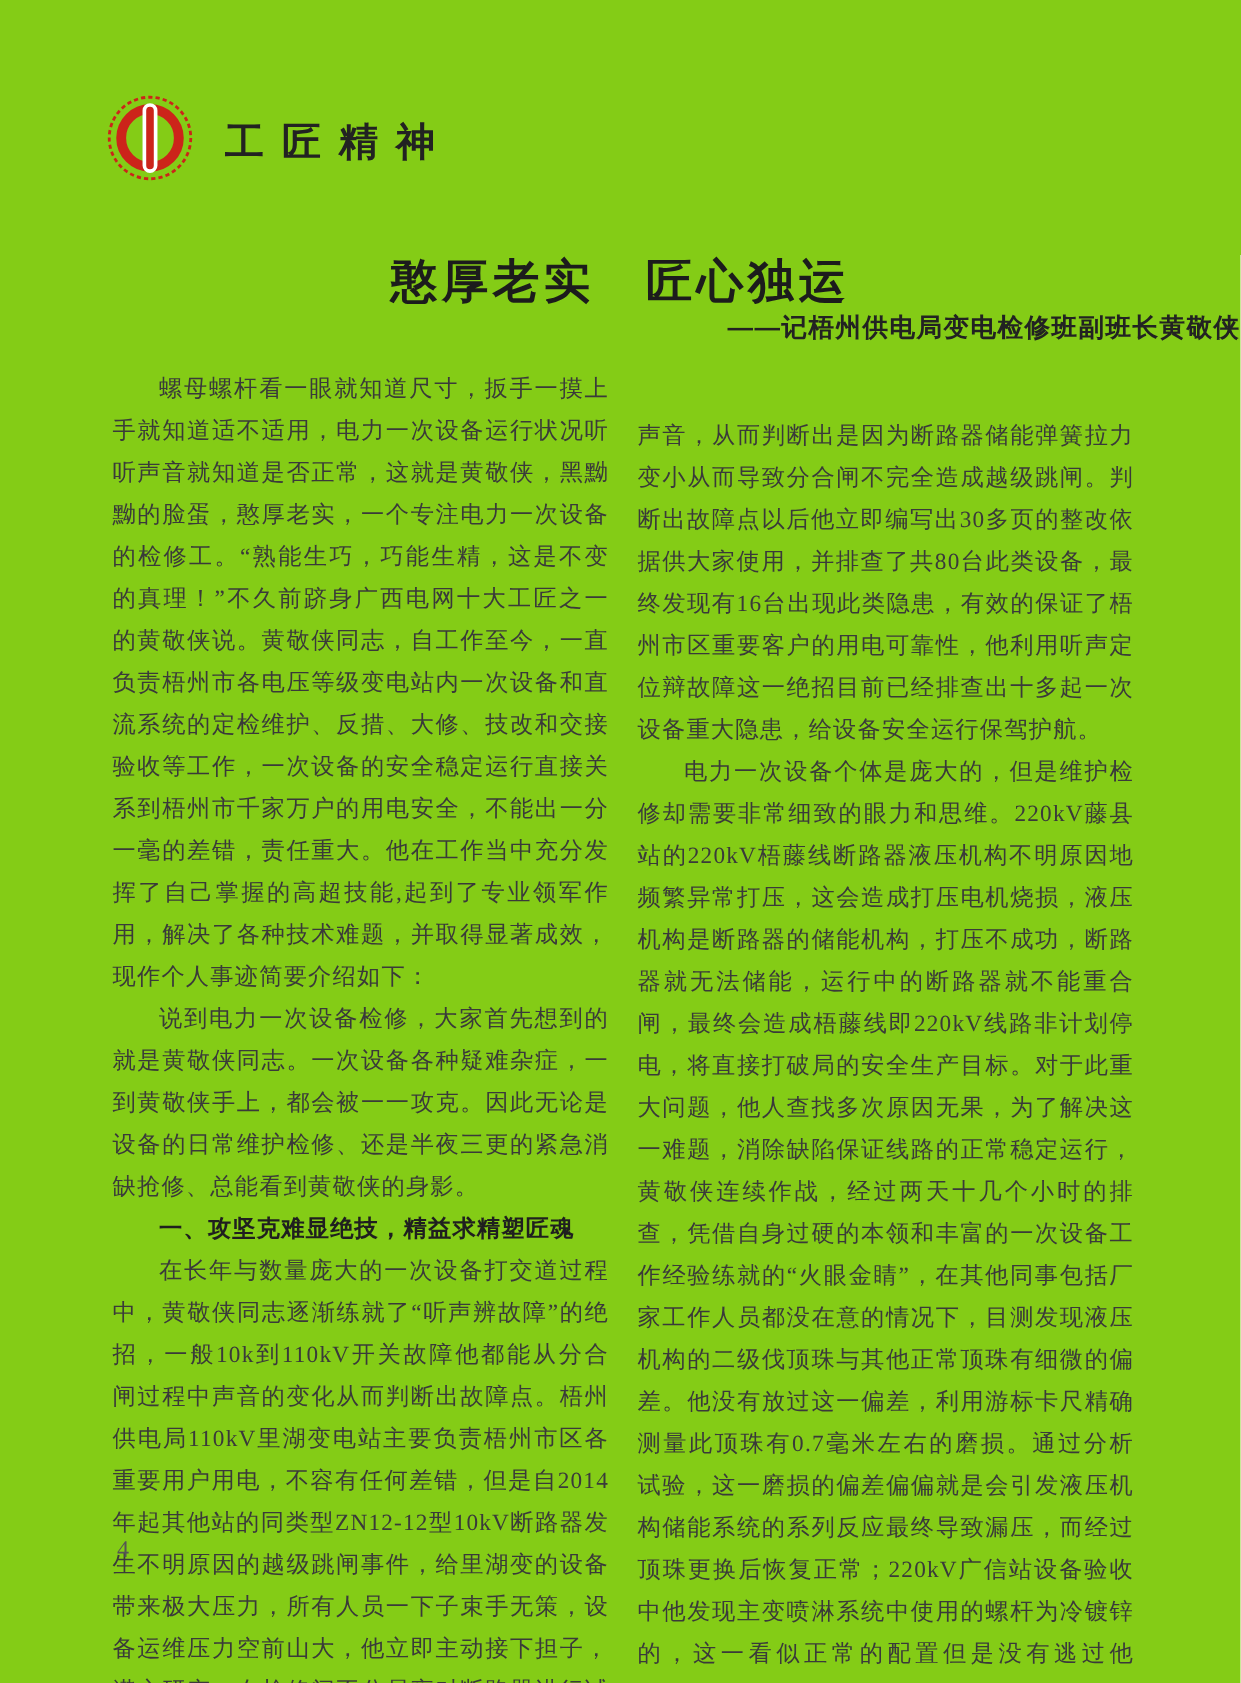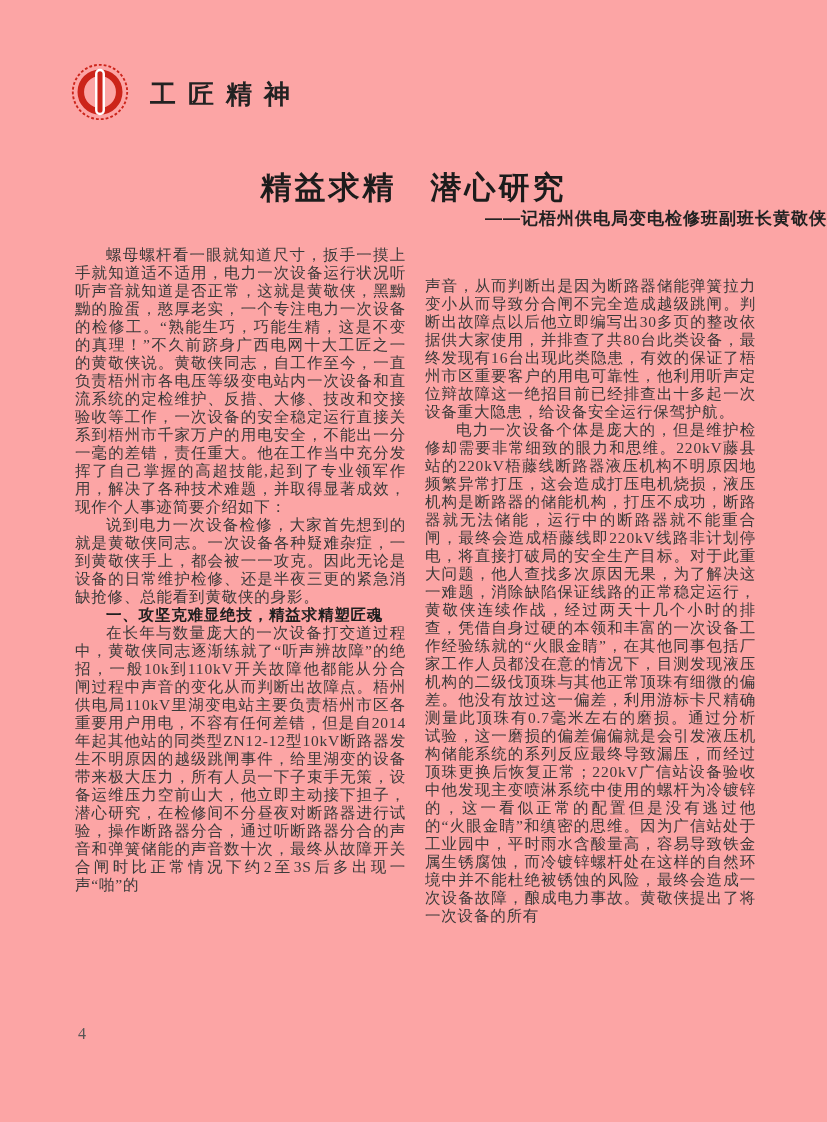--- a/index.html
+++ b/index.html
@@ -1,20 +1,20 @@
 <!DOCTYPE html>
 <html style="--accent: #cc241a;"><head>
 <meta charset="utf-8">
 <style>
   html, body { margin: 0; padding: 0; background: #ffffff; }
   .page {
     position: relative;
     width: 827px;
     height: 1122px;
-    background: #fca5a5;
+    background: #84cc16;
     font-family: "Liberation Serif", "DejaVu Serif", serif;
     color: #333;
     overflow: hidden;
   }
   .masthead {
     position: absolute;
     left: 70px;
     top: 62px;
     display: flex;
     align-items: center;
@@ -56,21 +56,21 @@
     position: absolute;
     top: 246px;
     left: 75px;
     display: flex;
     gap: 19px;
   }
   .col { width: 331px; }
   .block {
     margin: 0;
     font-size: 15.5px;
-    line-height: 18px;
+    line-height: 28px;
     letter-spacing: 0.8px;
     text-align: justify;
     text-justify: inter-character;
     color: #3a3a3a;
   }
   .para, .heading, .subheading { text-indent: 2em; }
   .heading {
     font-family: "Liberation Sans", "DejaVu Sans", sans-serif;
     font-weight: bold;
     color: #1f1f1f;
@@ -93,21 +93,21 @@
     <div class="logo">
       <svg viewBox="0 0 64 64" aria-hidden="true">
         <circle cx="32" cy="32" r="29" fill="none" stroke="var(--accent, #cc241a)" stroke-width="2" stroke-dasharray="3 2.2"></circle>
         <circle cx="32" cy="32" r="20.5" fill="none" stroke="var(--accent, #cc241a)" stroke-width="7"></circle>
         <rect x="28" y="8.5" width="8" height="47" rx="4" fill="var(--accent, #cc241a)" stroke="#ffffff" stroke-width="2.6"></rect>
       </svg>
     </div>
     <div class="masthead-label">工匠精神</div>
   </header>
 
-  <h1 class="title">精益求精　潜心研究</h1>
+  <h1 class="title">憨厚老实　匠心独运</h1>
 
   <div class="subtitle">——记梧州供电局变电检修班副班长黄敬侠</div>
 
   <main class="columns">
     <div class="col" id="col-left">
         <p class="block para">螺母螺杆看一眼就知道尺寸，扳手一摸上手就知道适不适用，电力一次设备运行状况听听声音就知道是否正常，这就是黄敬侠，黑黝黝的脸蛋，憨厚老实，一个专注电力一次设备的检修工。“熟能生巧，巧能生精，这是不变的真理！”不久前跻身广西电网十大工匠之一的黄敬侠说。黄敬侠同志，自工作至今，一直负责梧州市各电压等级变电站内一次设备和直流系统的定检维护、反措、大修、技改和交接验收等工作，一次设备的安全稳定运行直接关系到梧州市千家万户的用电安全，不能出一分一毫的差错，责任重大。他在工作当中充分发挥了自己掌握的高超技能,起到了专业领军作用，解决了各种技术难题，并取得显著成效，现作个人事迹简要介绍如下：</p>
         <p class="block para">说到电力一次设备检修，大家首先想到的就是黄敬侠同志。一次设备各种疑难杂症，一到黄敬侠手上，都会被一一攻克。因此无论是设备的日常维护检修、还是半夜三更的紧急消缺抢修、总能看到黄敬侠的身影。</p>
         <p class="block heading">一、攻坚克难显绝技，精益求精塑匠魂</p>
         <p class="block para">在长年与数量庞大的一次设备打交道过程中，黄敬侠同志逐渐练就了“听声辨故障”的绝招，一般10k到110kV开关故障他都能从分合闸过程中声音的变化从而判断出故障点。梧州供电局110kV里湖变电站主要负责梧州市区各重要用户用电，不容有任何差错，但是自2014年起其他站的同类型ZN12-12型10kV断路器发生不明原因的越级跳闸事件，给里湖变的设备带来极大压力，所有人员一下子束手无策，设备运维压力空前山大，他立即主动接下担子，潜心研究，在检修间不分昼夜对断路器进行试验，操作断路器分合，通过听断路器分合的声音和弹簧储能的声音数十次，最终从故障开关合闸时比正常情况下约2至3S后多出现一声“啪”的</p>
       </div>

